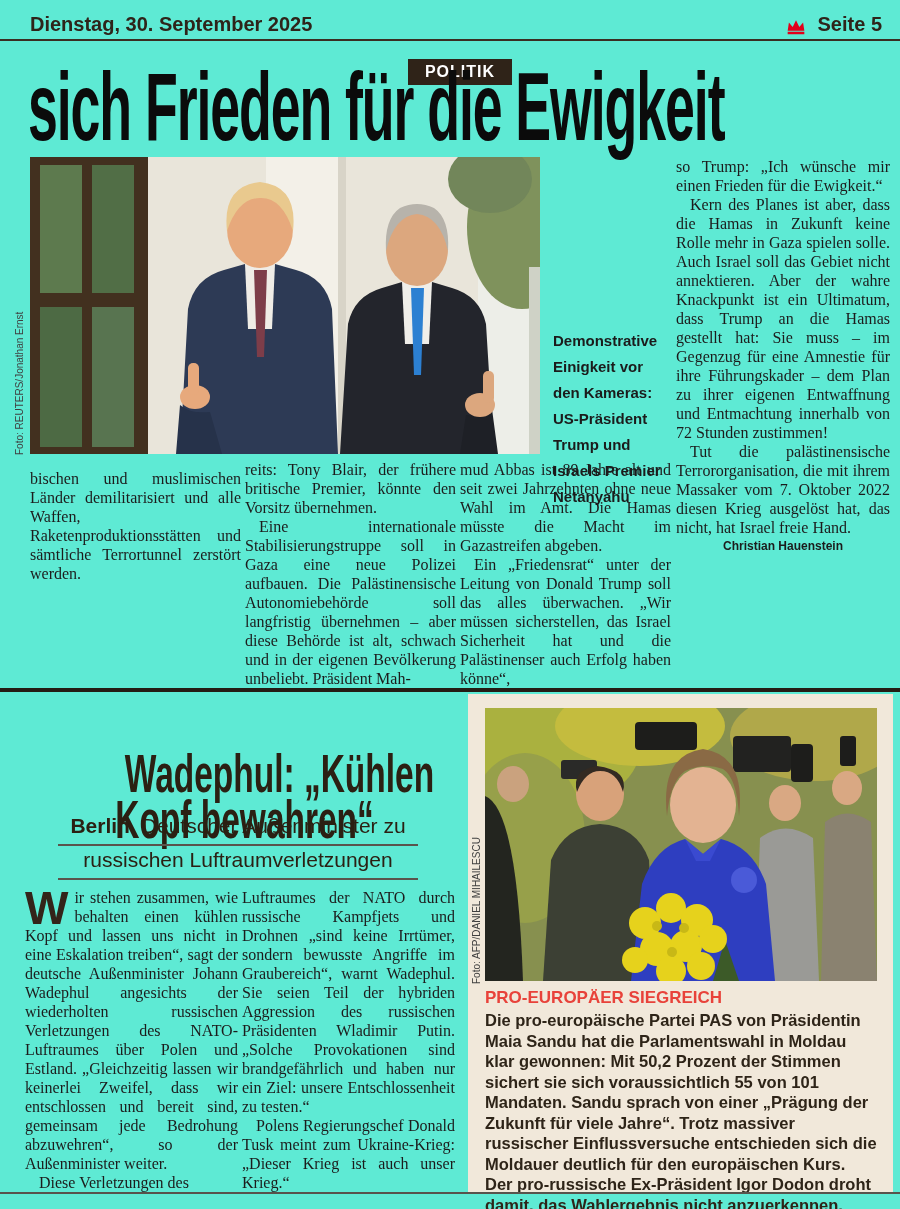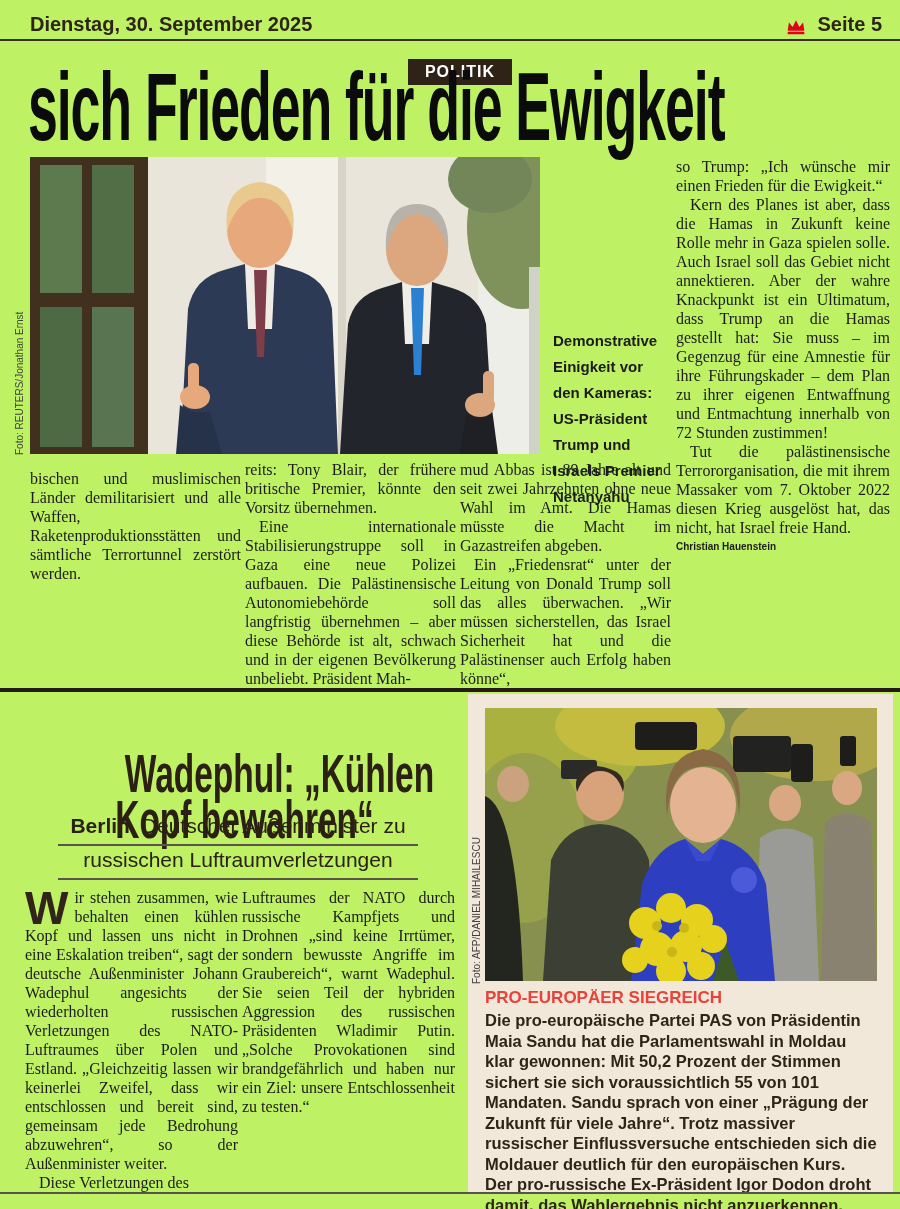--- a/index.html
+++ b/index.html
@@ -1,16 +1,16 @@
 <!DOCTYPE html>
 <html><head>
 <meta charset="utf-8">
 <style>
   html,body{margin:0;padding:0;background:#ffffff;}
-  .page{position:relative;width:900px;height:1209px;background:#bef264;overflow:hidden;
+  .page{position:relative;width:900px;height:1209px;background:#5eead4;overflow:hidden;
         font-family:"Liberation Serif", serif;color:#1c1c1c;}
 
   
   .hdr-rule{position:absolute;left:0;right:0;top:39px;height:2px;background:#3a2e22;}
   .hdr-date{position:absolute;left:30px;top:13px;font-family:"Liberation Sans",sans-serif;
             font-weight:bold;font-size:20px;color:#2e241a;}
   .hdr-section{position:absolute;left:408px;top:16px;width:104px;height:26px;background:#2f2318;
                color:#ffffff;font-family:"Liberation Sans",sans-serif;font-weight:bold;font-size:16px;
                letter-spacing:1px;text-align:center;line-height:26px;margin-top:43px;}
   .hdr-page{position:absolute;right:18px;top:13px;font-family:"Liberation Sans",sans-serif;
@@ -29,22 +29,22 @@
   .credit1{left:14px;top:283px;height:172px;}
   .caption1{position:absolute;left:553px;top:328px;width:120px;font-family:"Liberation Sans",sans-serif;
             font-weight:bold;font-size:15px;line-height:26px;color:#1b1b1b;}
   .bodycol{position:absolute;font-size:16px;line-height:19px;text-align:justify;}
   .bodycol p{margin:0;}
   .bodycol p.ind{text-indent:14px;}
   .a1c1{left:30px;top:460px;width:211px;margin-top:9px;}
   .a1c2{left:245px;top:460px;width:211px;}
   .a1c3{left:460px;top:460px;width:211px;}
   .a1c4{left:676px;top:157px;width:214px;}
-  .author{margin-top:2px;text-align:left;font-family:"Liberation Sans",sans-serif;
-          font-weight:bold;font-size:10px;}
+  .author{margin-top:2px;text-align:center;font-family:"Liberation Sans",sans-serif;
+          font-weight:bold;font-size:12px;}
 
   
   .divider{position:absolute;left:0;right:0;top:688px;height:4px;background:#241c14;}
   .bottom-rule{position:absolute;left:0;right:0;top:1192px;height:2px;background:#58534c;}
 
   
   .headline2{position:absolute;left:30px;top:750px;width:430px;text-align:center;
              font-family:"Liberation Sans",sans-serif;font-weight:bold;font-size:54px;
              line-height:46px;color:#2b2013;}
   .headline2 .cond{display:inline-block;transform:scaleX(0.62);transform-origin:center top;white-space:nowrap;}
@@ -156,20 +156,21 @@
     </div>
     <div class="row">russischen Luftraumverletzungen</div>
   </div>
 
   <div class="bodycol wc1">
     <p><span class="dropcap">W</span><span>ir stehen zusammen, wie behalten einen kühlen Kopf und lassen uns nicht in eine Eskalation treiben“, sagt der deutsche Außenminister Johann Wadephul angesichts der wiederholten russischen Verletzungen des NATO-Luftraumes über Polen und Estland. „Gleichzeitig lassen wir keinerlei Zweifel, dass wir entschlossen und bereit sind, gemeinsam jede Bedrohung abzuwehren“, so der Außenminister weiter.</span></p>
     <p class="ind">Diese Verletzungen des</p>
   </div>
   <div class="bodycol wc2">
     <p>Luftraumes der NATO durch russische Kampfjets und Drohnen „sind keine Irrtümer, sondern bewusste Angriffe im Graubereich“, warnt Wadephul. Sie seien Teil der hybriden Aggression des russischen Präsidenten Wladimir Putin. „Solche Provokationen sind brandgefährlich und haben nur ein Ziel: unsere Entschlossenheit zu testen.“</p>
+    <p class="ind">Polens Regierungschef Donald Tusk meint zum Ukraine-Krieg: „Dieser Krieg ist auch unser Krieg.“</p>
   </div>
 
   <div class="mbox">
     <div class="photo2">
       <svg viewBox="0 0 392 273" width="392" height="273" preserveAspectRatio="none">
         <rect width="392" height="273" fill="#87904f"></rect>
         <ellipse cx="60" cy="40" rx="95" ry="62" fill="#aab13f"></ellipse>
         <ellipse cx="155" cy="18" rx="85" ry="40" fill="#c4bc3e"></ellipse>
         <ellipse cx="40" cy="130" rx="60" ry="85" fill="#97a04a"></ellipse>
         <ellipse cx="330" cy="28" rx="85" ry="45" fill="#b0a84a"></ellipse>

